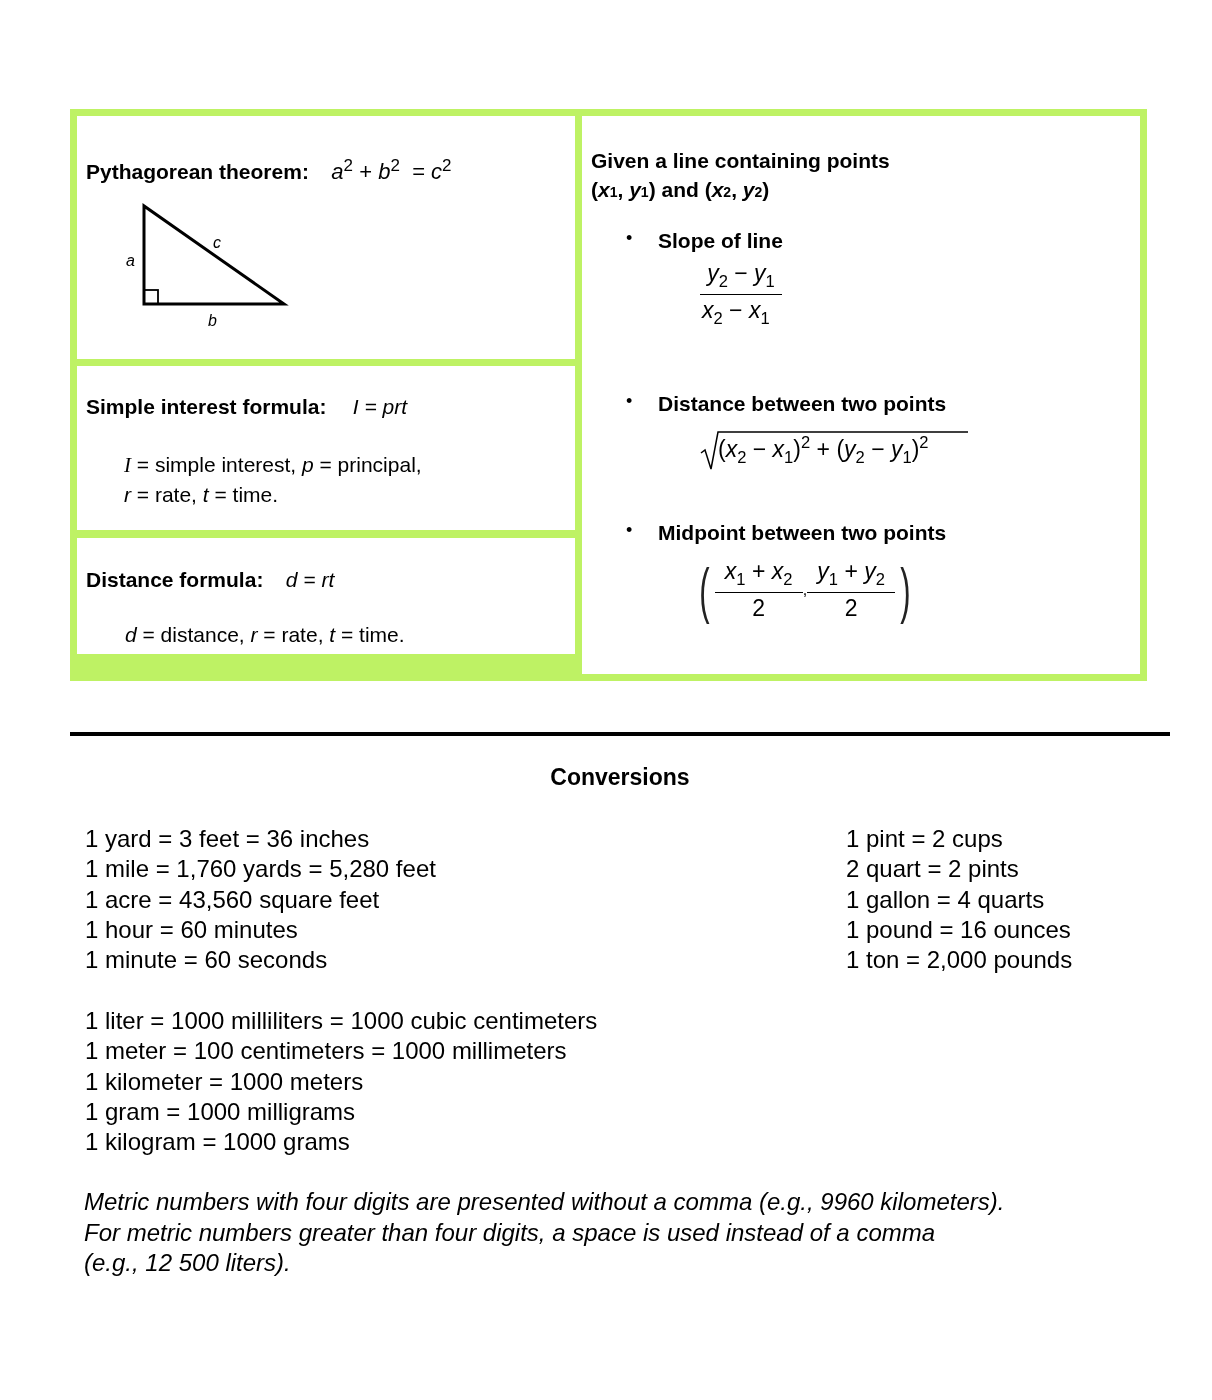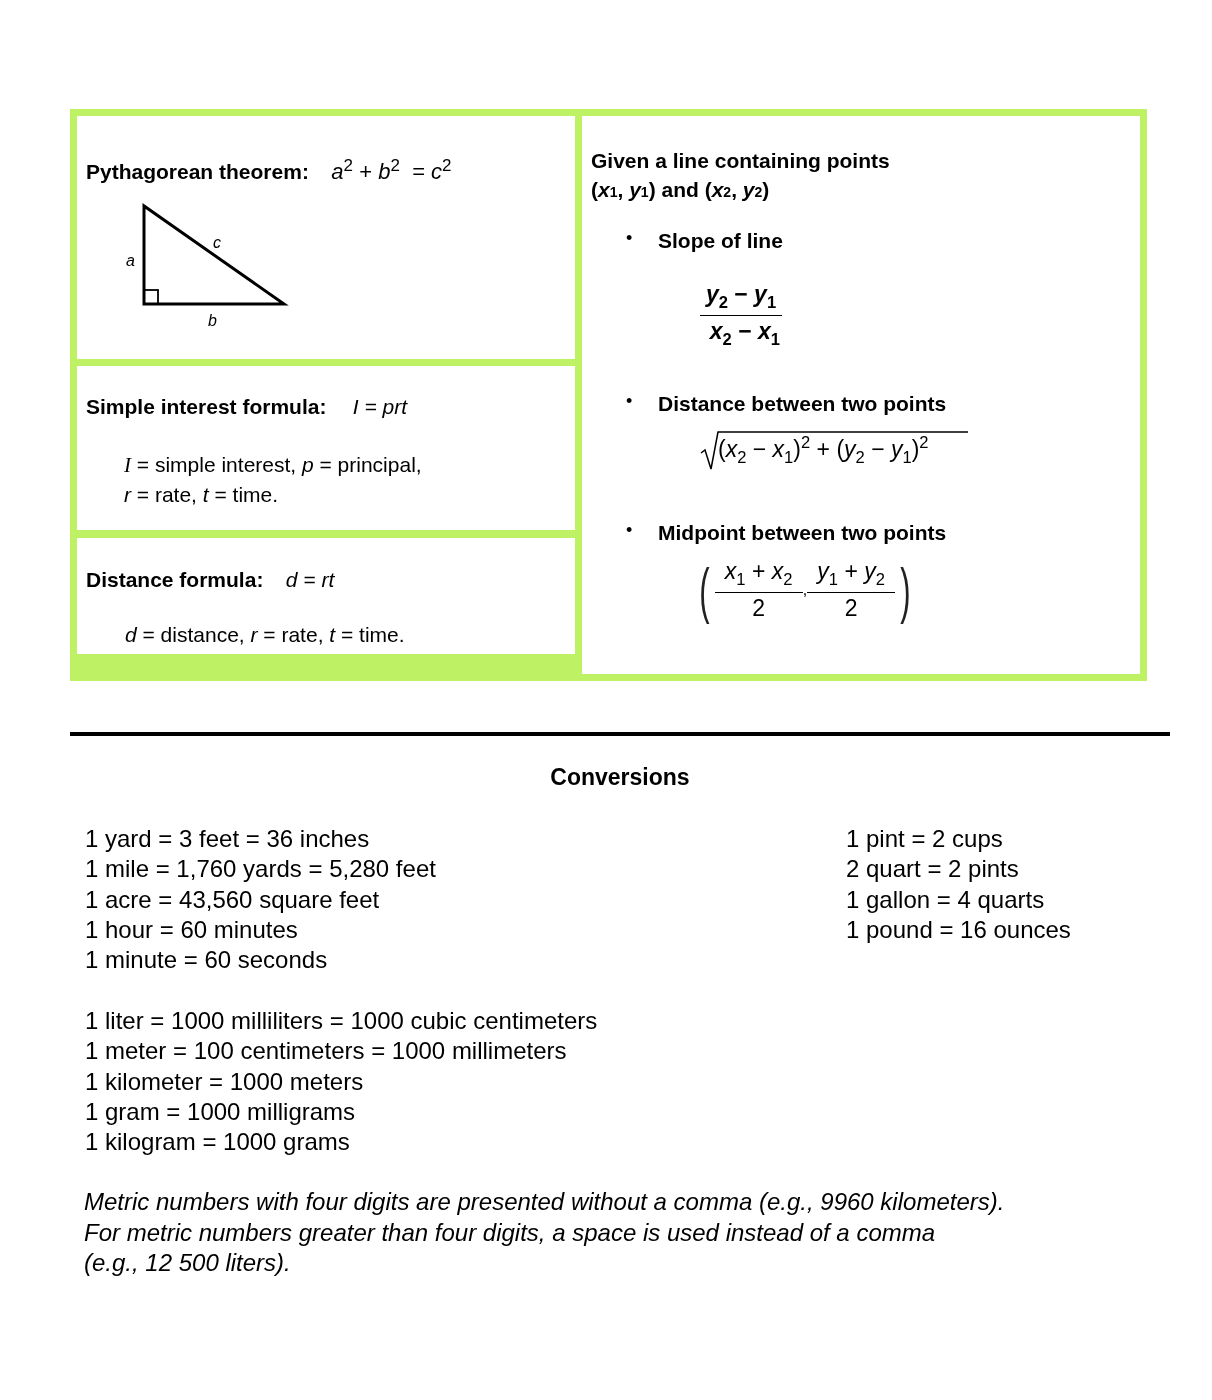--- a/index.html
+++ b/index.html
@@ -60,24 +60,24 @@
   </div>
 
   <div class="cell" style="left:512px;top:7px;width:558px;height:558px;">
     <div class="abs h" style="left:9px;top:30px;line-height:29px;">
       <div>Given a line containing points</div>
       <div><span>(</span><span class="it">x</span><span style="font-size:14px">1</span><span>, </span><span class="it">y</span><span style="font-size:14px">1</span><span>) and (</span><span class="it">x</span><span style="font-size:14px">2</span><span>, </span><span class="it">y</span><span style="font-size:14px">2</span><span>)</span></div>
     </div>
 
     <span class="bullet" style="left:44px;top:112px;">•</span>
     <span class="abs h" style="left:76px;top:113px;">Slope of line</span>
-    <div class="abs" style="left:118px;top:165px;font-size:23px;font-weight:bold;">
+    <div class="abs" style="left:118px;top:144px;font-size:23px;">
       <div class="frac">
         <div class="num" style="width:78px;text-align:center;"><span class="it">y</span><span class="sub">2</span> <span>−</span> <span class="it">y</span><span class="sub">1</span></div>
-        <div class="den" style="width:78px;text-align:right;"><span class="it">x</span><span class="sub">2</span> <span>−</span> <span class="it">x</span><span class="sub">1</span></div>
+        <div class="den" style="width:78px;text-align:left;"><span class="it">x</span><span class="sub">2</span> <span>−</span> <span class="it">x</span><span class="sub">1</span></div>
       </div>
     </div>
 
     <span class="bullet" style="left:44px;top:275px;">•</span>
     <span class="abs h" style="left:76px;top:276px;">Distance between two points</span>
     <div class="abs" style="left:118px;top:315px;font-size:23px;white-space:nowrap;">
       <svg class="abs" style="left:0;top:0;" width="270" height="40">
         <polyline points="1,22 5,19 11,38 18,1 268,1" fill="none" stroke="#000" stroke-width="1.5"></polyline>
       </svg>
       <div style="position:relative;left:18px;top:2px;"><span>(</span><span class="it">x</span><span class="sub">2</span> <span>−</span> <span class="it">x</span><span class="sub">1</span><span>)</span><span class="sup">2</span> <span>+</span> <span>(</span><span class="it">y</span><span class="sub">2</span> <span>−</span> <span class="it">y</span><span class="sub">1</span><span>)</span><span class="sup">2</span></div>
@@ -111,20 +111,21 @@
   <div>1 acre = 43,560 square feet</div>
   <div>1 hour = 60 minutes</div>
   <div>1 minute = 60 seconds</div>
 </div>
 
 <div class="abs conv" style="left:846px;top:824px;">
   <div>1 pint = 2 cups</div>
   <div>2 quart = 2 pints</div>
   <div>1 gallon = 4 quarts</div>
   <div>1 pound = 16 ounces</div>
+  <div>1 ton = 2,000 pounds</div>
 </div>
 
 <div class="abs conv" style="left:85px;top:1006px;">
   <div>1 liter = 1000 milliliters = 1000 cubic centimeters</div>
   <div>1 meter = 100 centimeters = 1000 millimeters</div>
   <div>1 kilometer = 1000 meters</div>
   <div>1 gram = 1000 milligrams</div>
   <div>1 kilogram = 1000 grams</div>
 </div>
 

